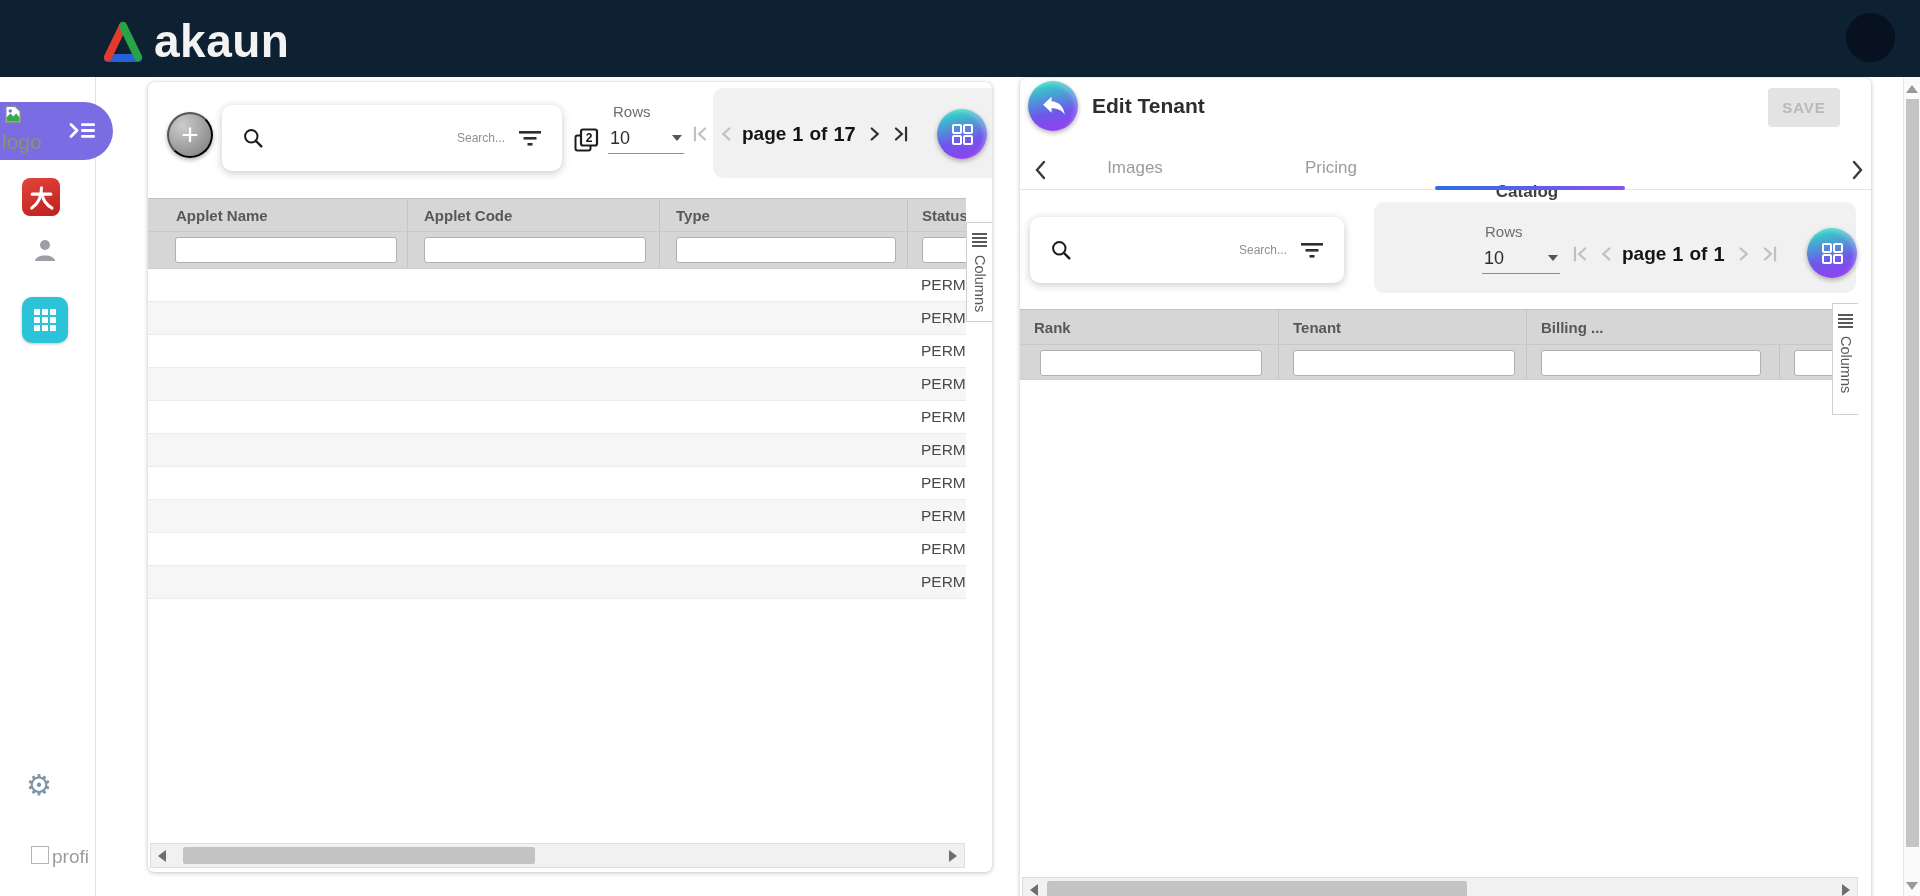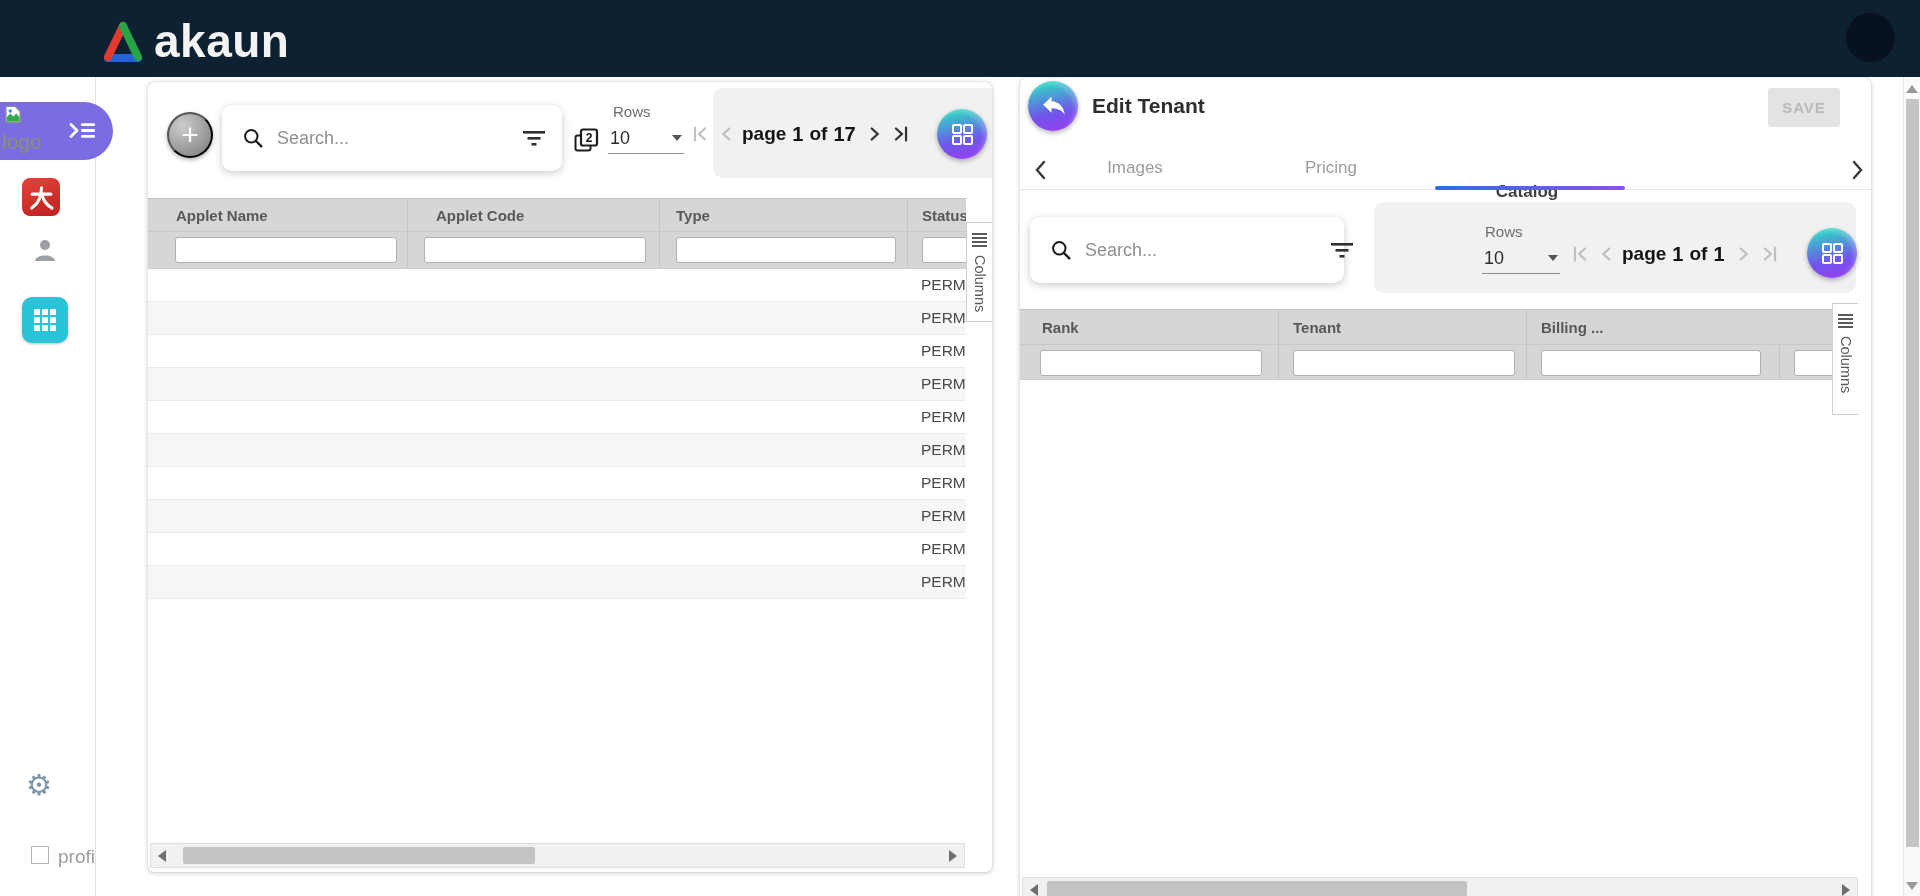--- a/index.html
+++ b/index.html
@@ -22,40 +22,40 @@
                  border-radius:0 29px 29px 0; overflow:hidden;text-align:right; }
   .broken-ico { position:absolute; left:4px; top:3px; }
   .logo-alt { position:absolute; left:2px; top:28px; font-size:21px; color:#8e9070; }
   .menu-open { position:absolute; right:15px; top:19px; }
   .side-red { position:absolute; left:22px; top:101px; width:38px; height:38px; border-radius:8px;
               background:linear-gradient(160deg,#e2453a,#bf1f1f); display:flex; align-items:center; justify-content:center; }
   .side-person { position:absolute; left:31px; top:159px; }
   .side-teal { position:absolute; left:22px; top:220px; width:46px; height:46px; border-radius:10px; background:#2bc3d7;
                display:flex; align-items:center; justify-content:center; box-shadow:0 1px 3px rgba(0,0,0,.25); }
   .side-gear { position:absolute; left:26px; top:694px; font-family:"DejaVu Sans",sans-serif; font-size:29px; color:#7e96a8; line-height:1; }
-  .side-profile { position:absolute; left:31px; top:769px; display:flex; align-items:flex-start; gap:9px; }
+  .side-profile { position:absolute; left:31px; top:769px; display:flex; align-items:flex-start; gap:3px; }
   .broken-box { width:18px; height:18px; border:1px solid #b5b5b5; }
   .profile-alt { font-size:19px; color:#9d9d9d; }
 
   
   .card { position:absolute; background:#fff; border-radius:6px;
           box-shadow:0 1px 5px rgba(0,0,0,.22), 0 0 1px rgba(0,0,0,.2); }
   .card-left  { left:148px; top:82px;  width:844px; height:790px; }
   .card-right { left:1020px; top:78px; width:851px; height:830px; }
 
   
   .gray-panel { position:absolute; background:#f1f1f1; border-radius:10px; }
   .plus-btn { position:absolute; left:19px; top:30px; width:46px; height:46px; border-radius:50%;
               background:radial-gradient(circle at 32% 28%, #cdcdcd, #8e8e8e 75%);
               color:#fff; font-size:30px; display:flex; align-items:center; justify-content:center;
               box-shadow:0 2px 4px rgba(0,0,0,.3); }
   .search-box { position:absolute; height:66px; background:#fff; border-radius:10px;
                 box-shadow:0 2px 8px rgba(0,0,0,.22); display:flex; align-items:center; padding:0 20px; gap:13px; }
-  .search-box input { border:none; outline:none; flex:1; font-size:18px; color:#333; background:transparent;
-                      font-family:inherit; }
+  .search-box input { border:none; outline:none; flex:1; font-size:12px; color:#333; background:transparent;
+                      font-family:inherit;text-align:right; }
   .search-box input::placeholder { color:#8f8f8f; }
   .rows-label { position:absolute; font-size:15px; color:#6d6d6d; }
   .rows-select { position:absolute; border-bottom:1px solid #8f8f8f; font-size:18px; color:#2d2d2d;
                  padding:2px 2px 4px 2px; }
   .rows-select .caret { position:absolute; right:2px; top:9px; width:0; height:0;
                         border-left:5px solid transparent; border-right:5px solid transparent; border-top:6px solid #555; }
   .pager { position:absolute; display:flex; align-items:center; gap:3px; font-size:19px; color:#141414; }
   .pager .w { font-weight:600; }
   .pager .n { font-weight:bold; font-size:20px; padding:0 3px; }
   .pg-btn { width:24px; height:24px; display:flex; align-items:center; justify-content:center; }
@@ -254,21 +254,21 @@
           <rect x="14" y="3" width="8" height="8" rx="1"></rect>
         <rect x="3" y="14" width="8" height="8" rx="1"></rect>
           <rect x="14" y="14" width="8" height="8" rx="1"></rect>
       </g>
     </svg>
   </div>
 
   <div class="tbl" style="left:0; top:116px; width:818px;">
     <div class="thead" style="grid-template-columns:259px 252px 248px 200px;">
       <div class="hcell" style="padding-left:28px;">Applet Name</div>
-      <div class="hcell" style="padding-left:28px;">Applet Code</div>
+      <div class="hcell" style="padding-left:16px;">Applet Code</div>
       <div class="hcell" style="padding-left:16px;">Type</div>
       <div class="hcell" style="padding-left:14px;">Status</div>
     </div>
     <div class="tfilter" style="grid-template-columns:259px 252px 248px 200px;">
       <div class="fcell"><input style="width: 222px; margin-left: 27px;"></div>
       <div class="fcell"><input style="width: 222px; margin-left: 16px;"></div>
       <div class="fcell"><input style="width: 220px; margin-left: 16px;"></div>
       <div class="fcell"><input style="width: 150px; margin-left: 14px;"></div>
     </div>
     <div>
@@ -404,21 +404,21 @@
         <rect x="3" y="3" width="8" height="8" rx="1"></rect>
           <rect x="14" y="3" width="8" height="8" rx="1"></rect>
         <rect x="3" y="14" width="8" height="8" rx="1"></rect>
           <rect x="14" y="14" width="8" height="8" rx="1"></rect>
       </g>
     </svg>
   </div>
 
   <div class="tbl" style="left:0; top:231px; width:812px;">
     <div class="thead" style="grid-template-columns:258px 248px 253px 200px; height:36px;">
-      <div class="hcell" style="padding-left:22px; line-height:35px;">Rank</div>
+      <div class="hcell" style="padding-left:14px; line-height:35px;">Rank</div>
       <div class="hcell" style="padding-left:14px; line-height:35px;">Tenant</div>
       <div class="hcell" style="padding-left:14px; line-height:35px;">Billing ...</div>
     </div>
     <div class="tfilter" style="grid-template-columns:258px 248px 253px 200px; height:35px;">
       <div class="fcell"><input style="width: 222px; margin-left: 20px;"></div>
       <div class="fcell"><input style="width: 222px; margin-left: 14px;"></div>
       <div class="fcell"><input style="width: 220px; margin-left: 14px;"></div>
       <div class="fcell"><input style="width: 150px; margin-left: 14px;"></div>
     </div>
     <div style="height:497px; background:#fff;"></div>

